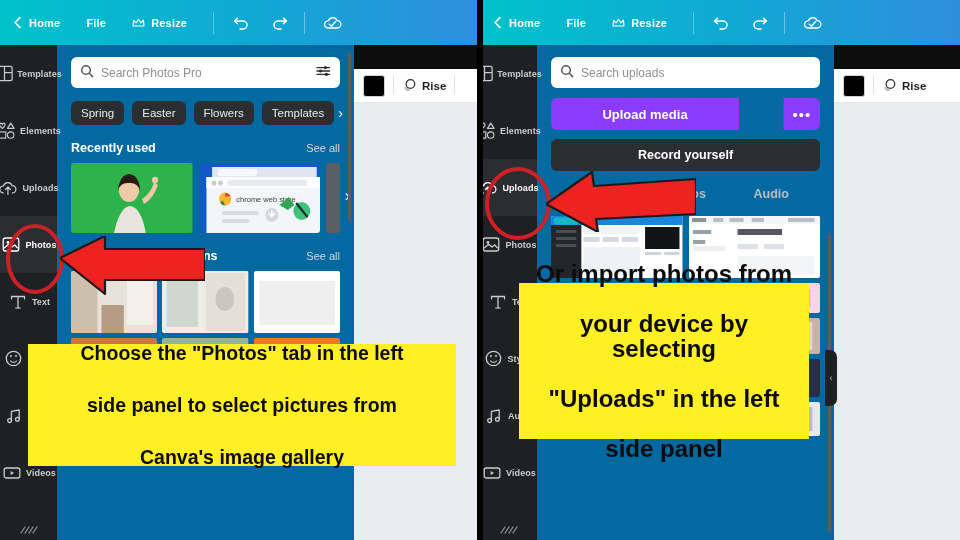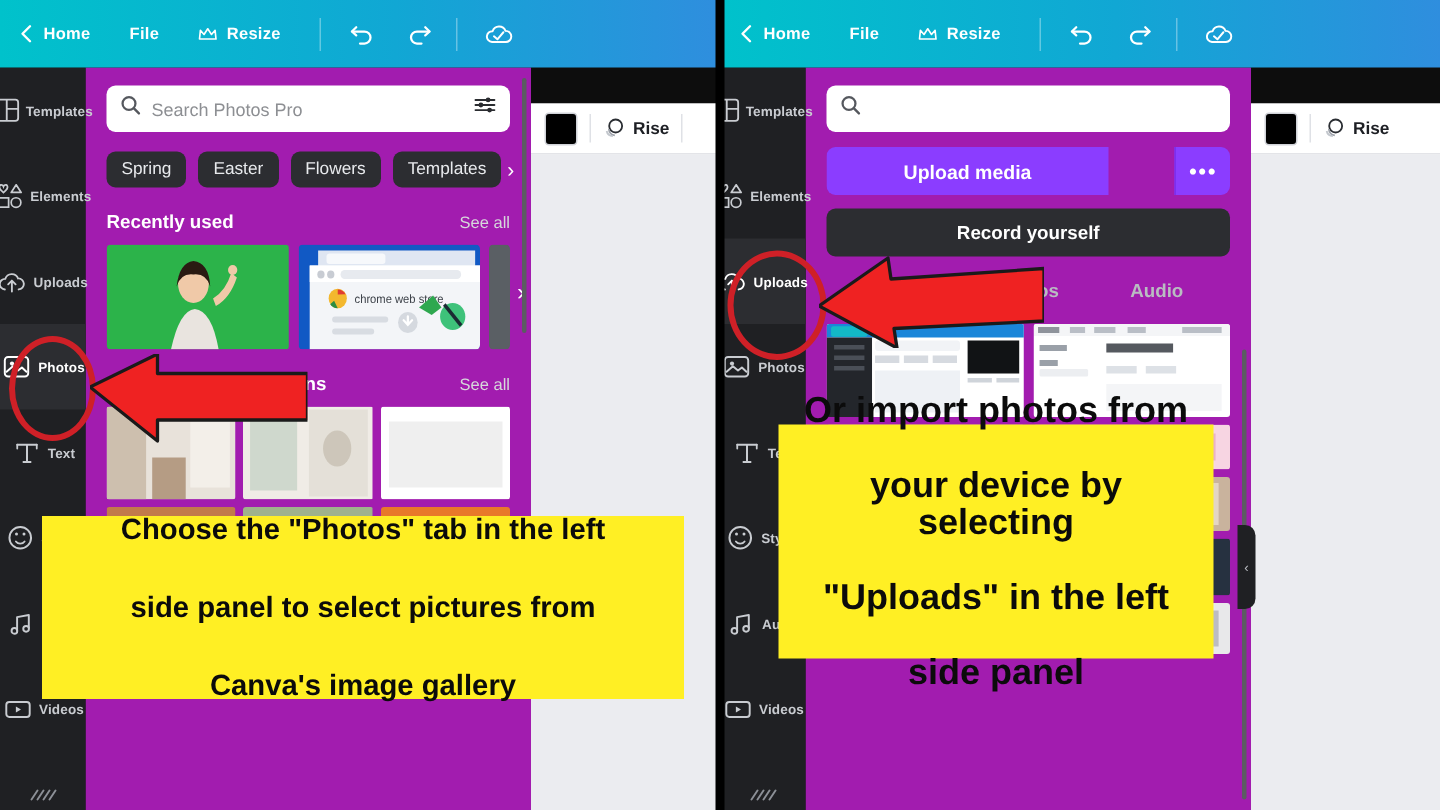--- a/index.html
+++ b/index.html
@@ -24,21 +24,21 @@
   .tb-icbtn{display:flex;align-items:center;justify-content:center;width:26px;height:26px;margin-right:12px;color:#fff;}
 
   
   .rail{position:absolute;left:0;top:45px;width:57px;height:495px;background:#1f2023;z-index:10;}
   .rail-item{height:57px;display:flex;flex-direction:row;align-items:center;justify-content:center;gap:3px;color:#c9ccd1;}
   .rail-item .rl{font-size:9px;font-weight:bold;letter-spacing:.1px;}
   .rail-item.active{background:#2c2d31;color:#fff;}
   .rail-ic{width:22px;height:22px;display:flex;align-items:center;justify-content:center;}
 
   
-  .panel{position:absolute;left:57px;top:45px;width:297px;height:495px;background:#a21caf;z-index:9;overflow:hidden;}
+  .panel{position:absolute;left:57px;top:45px;width:297px;height:495px;background:#0369a1;z-index:9;overflow:hidden;}
   .panel .pad{padding:12px 14px 0 14px;}
 
   .searchbox{height:31px;background:#fff;border-radius:6px;display:flex;align-items:center;padding:0 9px;}
   .searchbox .sv{flex:1;font-size:12px;color:#8d8f93;margin-left:7px;}
   .pills{display:flex;gap:8px;margin-top:13px;align-items:center;}
   .pill{background:#2c2d31;color:#e8eaed;font-size:11.5px;border-radius:6px;padding:6px 10px;white-space:nowrap;}
   .pill-chev{color:#fff;font-size:14px;margin-left:-4px;}
 
   .sechead{display:flex;justify-content:space-between;align-items:baseline;margin-top:16px;}
   .sechead .t{color:#fff;font-size:12.5px;font-weight:bold;}
@@ -549,20 +549,21 @@
 
     <div class="panel">
       <div class="pad">
         <div class="searchbox">
           <span>
             <svg width="14" height="14" viewBox="0 0 14 14">
                 <circle cx="6" cy="6" r="4.3" fill="none" stroke="#55585e" stroke-width="1.5"></circle>
                 <path d="M9.3 9.3 L12.6 12.6" stroke="#55585e" stroke-width="1.6" stroke-linecap="round"></path>
               </svg>
           </span>
+          <span class="sv">Search uploads</span>
         </div>
 
         <div class="btnrow">
           <div class="btn-up">Upload media</div>
           <div class="btn-dots">•••</div>
         </div>
         <div class="btn-rec">Record yourself</div>
 
         <div class="tabs">
           <div class="tab active">Images</div>

